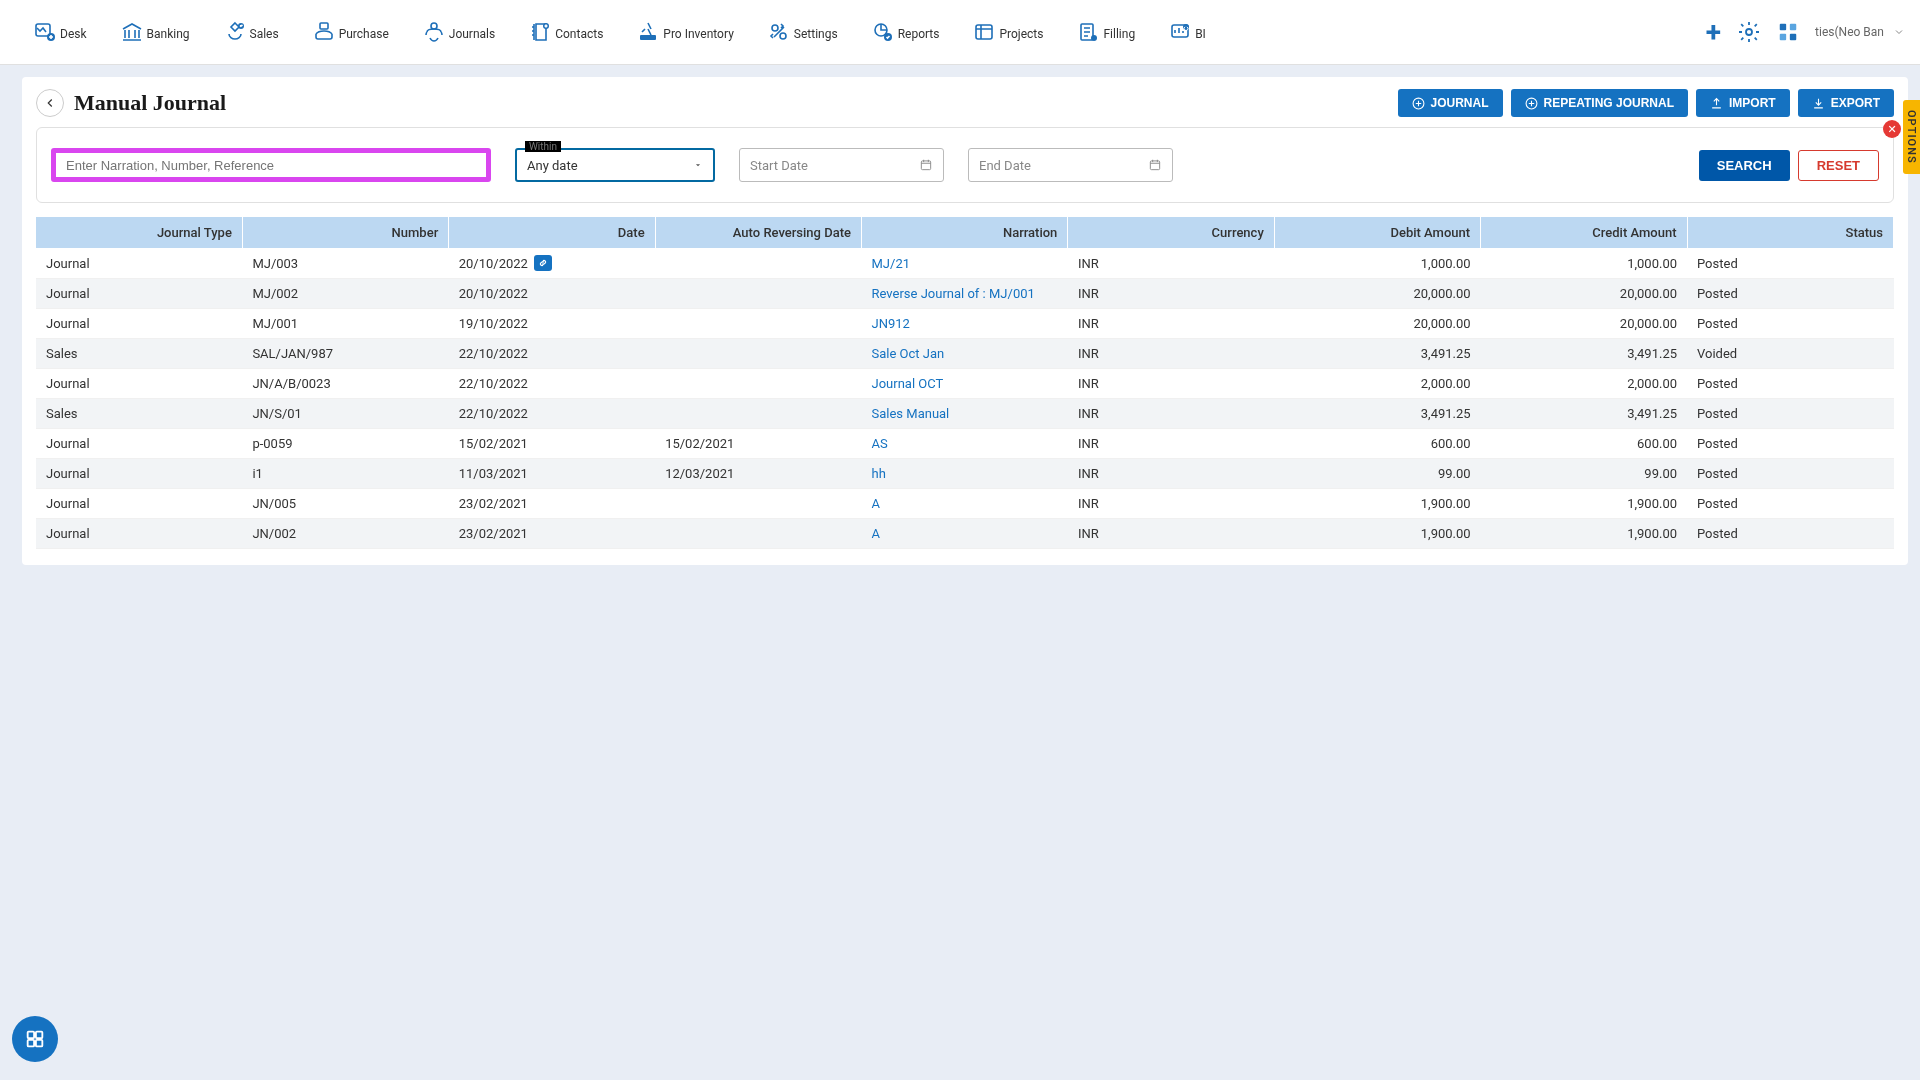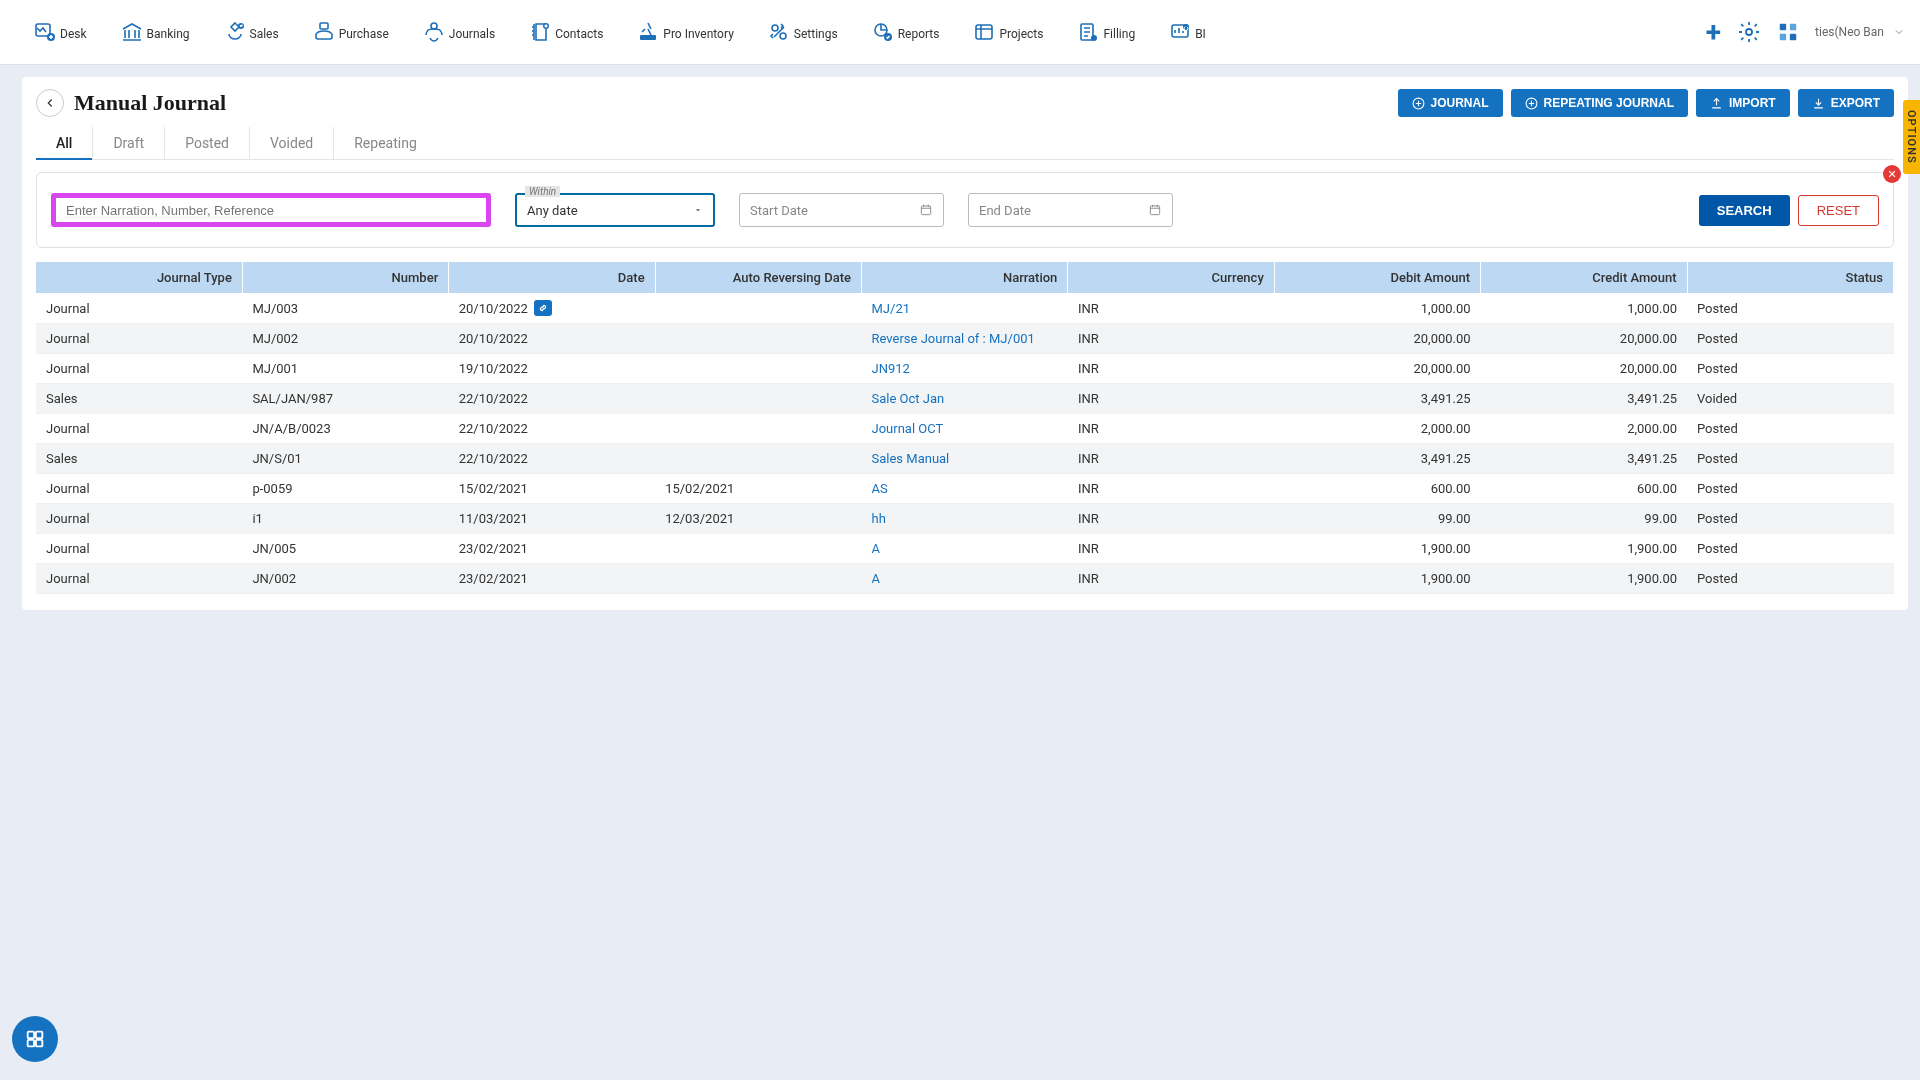--- a/index.html
+++ b/index.html
@@ -29,26 +29,26 @@
 .tab { padding: 8px 20px; color: #888; cursor: pointer; position: relative; font-size: 14px; border-right: 1px solid #e5e5e5; }
 .tab:last-child { border-right: none; }
 .tab.active { color: #222; font-weight: 500; }
 .tab.active::after { content: ""; position: absolute; left: 0; right: 0; bottom: -1px; height: 2px; background: #1572c1; }
 
 .filter-panel { border: 1px solid #e0e0e0; border-radius: 6px; padding: 20px 14px; position: relative; display: flex; align-items: center; gap: 24px; margin-bottom: 14px; }
 .close-filter { position: absolute; top: -8px; right: -8px; width: 18px; height: 18px; background: #e53935; color: #fff; border-radius: 50%; display: flex; align-items: center; justify-content: center; font-size: 11px; cursor: pointer; }
 
 .text-input { flex: 0 0 440px; height: 34px; border: 5px solid #d946ef; border-radius: 3px; padding: 0 10px; font-size: 13px; }
 .select-wrap { position: relative; flex: 0 0 200px; }
-.select-wrap .float-label { position: absolute; top: -7px; left: 10px; background: #e5e5e5; padding: 0 4px; font-size: 10px; color: #777; font-style: italic; }
+.select-wrap .float-label { position: absolute; top: -7px; left: 10px; background: #000000; padding: 0 4px; font-size: 10px; color: #777; }
 .select-input { width: 100%; height: 34px; border: 2px solid #0369a1; border-radius: 3px; padding: 0 10px; font-size: 13px; display: flex; align-items: center; justify-content: space-between; cursor: pointer; }
 .date-input { flex: 0 0 205px; height: 34px; border: 1px solid #bbb; border-radius: 3px; padding: 0 10px; font-size: 13px; display: flex; align-items: center; justify-content: space-between; color: #888; cursor: pointer; }
 
 .btn-search { background: #0057a8; color: #fff; border: none; border-radius: 3px; padding: 8px 18px; font-size: 13px; font-weight: 600; cursor: pointer; }
-.btn-reset { background: #fff; color: #d63a2e; border: 1px solid #d63a2e; border-radius: 3px; padding: 7px 18px; font-size: 13px; font-weight: 400; cursor: pointer; }
+.btn-reset { background: #fff; color: #d63a2e; border: 1px solid #d63a2e; border-radius: 3px; padding: 7px 18px; font-size: 13px; font-weight: 700; cursor: pointer; }
 
 table.data { width: 100%; border-collapse: collapse; font-size: 13px; }
 table.data th { background: #bcd8f2; color: #333; font-weight: 500; padding: 8px 10px; text-align: right; border-right: 1px solid #fff; }
 table.data td { padding: 7px 10px; border-bottom: 1px solid #f0f0f0; }
 table.data tbody tr:nth-child(even) { background: #f2f4f6; }
 .num { text-align: right; }
 .link { color: #1572c1; cursor: pointer; }
 .badge-link { display: inline-flex; background: #1572c1; color: #fff; width: 18px; height: 16px; border-radius: 3px; align-items: center; justify-content: center; margin-left: 6px; }
 
 .pagination { display: flex; justify-content: flex-end; align-items: center; padding: 10px 4px 0; gap: 16px; font-size: 12px; color: #555; }
@@ -242,27 +242,20 @@
           </button>
         <button class="btn-primary">
             <svg width="13" height="13" viewBox="0 0 24 24" fill="#fff">
               <path d="M12 3v12M7 10l5 5 5-5M4 20h16" stroke="#fff" stroke-width="2" fill="none"></path>
             </svg>
             <span>EXPORT</span>
           </button>
       </div>
     </div>
 
-    <div class="tabs">
-      <div class="tab active">All</div>
-      <div class="tab">Draft</div>
-      <div class="tab">Posted</div>
-      <div class="tab">Voided</div>
-      <div class="tab">Repeating</div>
-    </div>
 
     <div class="filter-panel">
       <div class="close-filter">✕</div>
       <input class="text-input" placeholder="Enter Narration, Number, Reference" style="">
       <div class="select-wrap">
         <span class="float-label">Within</span>
         <div class="select-input">
             <span>Any date</span>
             <svg width="10" height="10" viewBox="0 0 24 24" fill="#555">
               <path d="M7 10l5 5 5-5z"></path>

